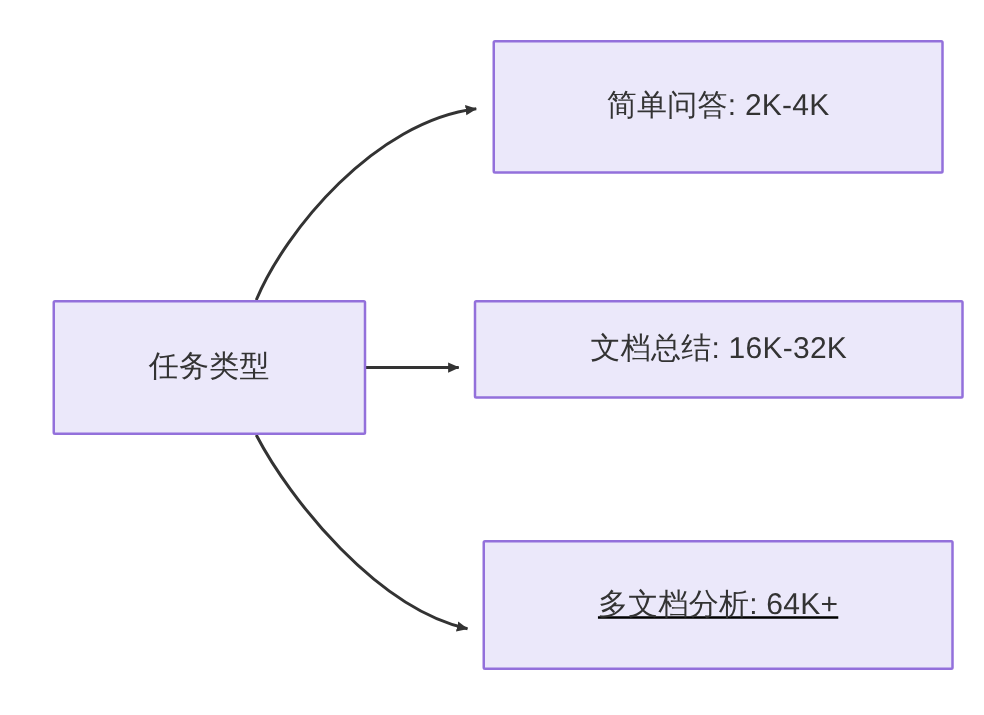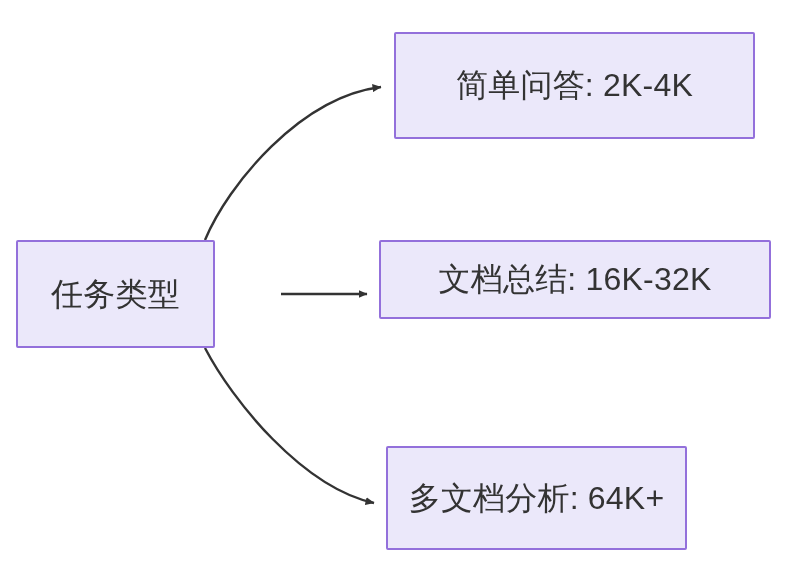--- a/index.html
+++ b/index.html
@@ -38,53 +38,54 @@
     background: #ebe8fa;
     border: 2px solid #9370db;
     border-radius: 2px;
     display: flex;
     align-items: center;
     justify-content: center;
   }
 
   .node-label {
     color: #333333;
-    font-size: 32px;
+    font-size: 24px;
     line-height: 1.2;
     letter-spacing: 0.2px;
     white-space: nowrap;
     text-align: center;
   }
 
   #node-source {
-    left: 16px;
+    left: 42px;
     top: 240px;
-    width: 199px;
+    width: 251px;
     height: 108px;
   }
 
   #node-simple-qa {
     left: 394px;
     top: 32px;
     width: 361px;
     height: 107px;
   }
 
   #node-doc-summary {
     left: 379px;
     top: 240px;
     width: 392px;
     height: 79px;
   }
 
   #node-multi-doc {
     left: 386px;
-    top: 446px;
-    width: 301px;
+    top: 432px;
+    width: 377px;
     height: 104px;
+    text-decoration: underline;
   }
 </style>
 </head>
 <body>
 
 <div id="diagram-canvas">
 
   <svg id="edge-layer" viewBox="0 0 787 572" width="787" height="572" xmlns="http://www.w3.org/2000/svg">
     <defs>
       <marker id="arrowhead" markerWidth="9" markerHeight="9" refX="8.5" refY="4.5" orient="auto" markerUnits="userSpaceOnUse">

